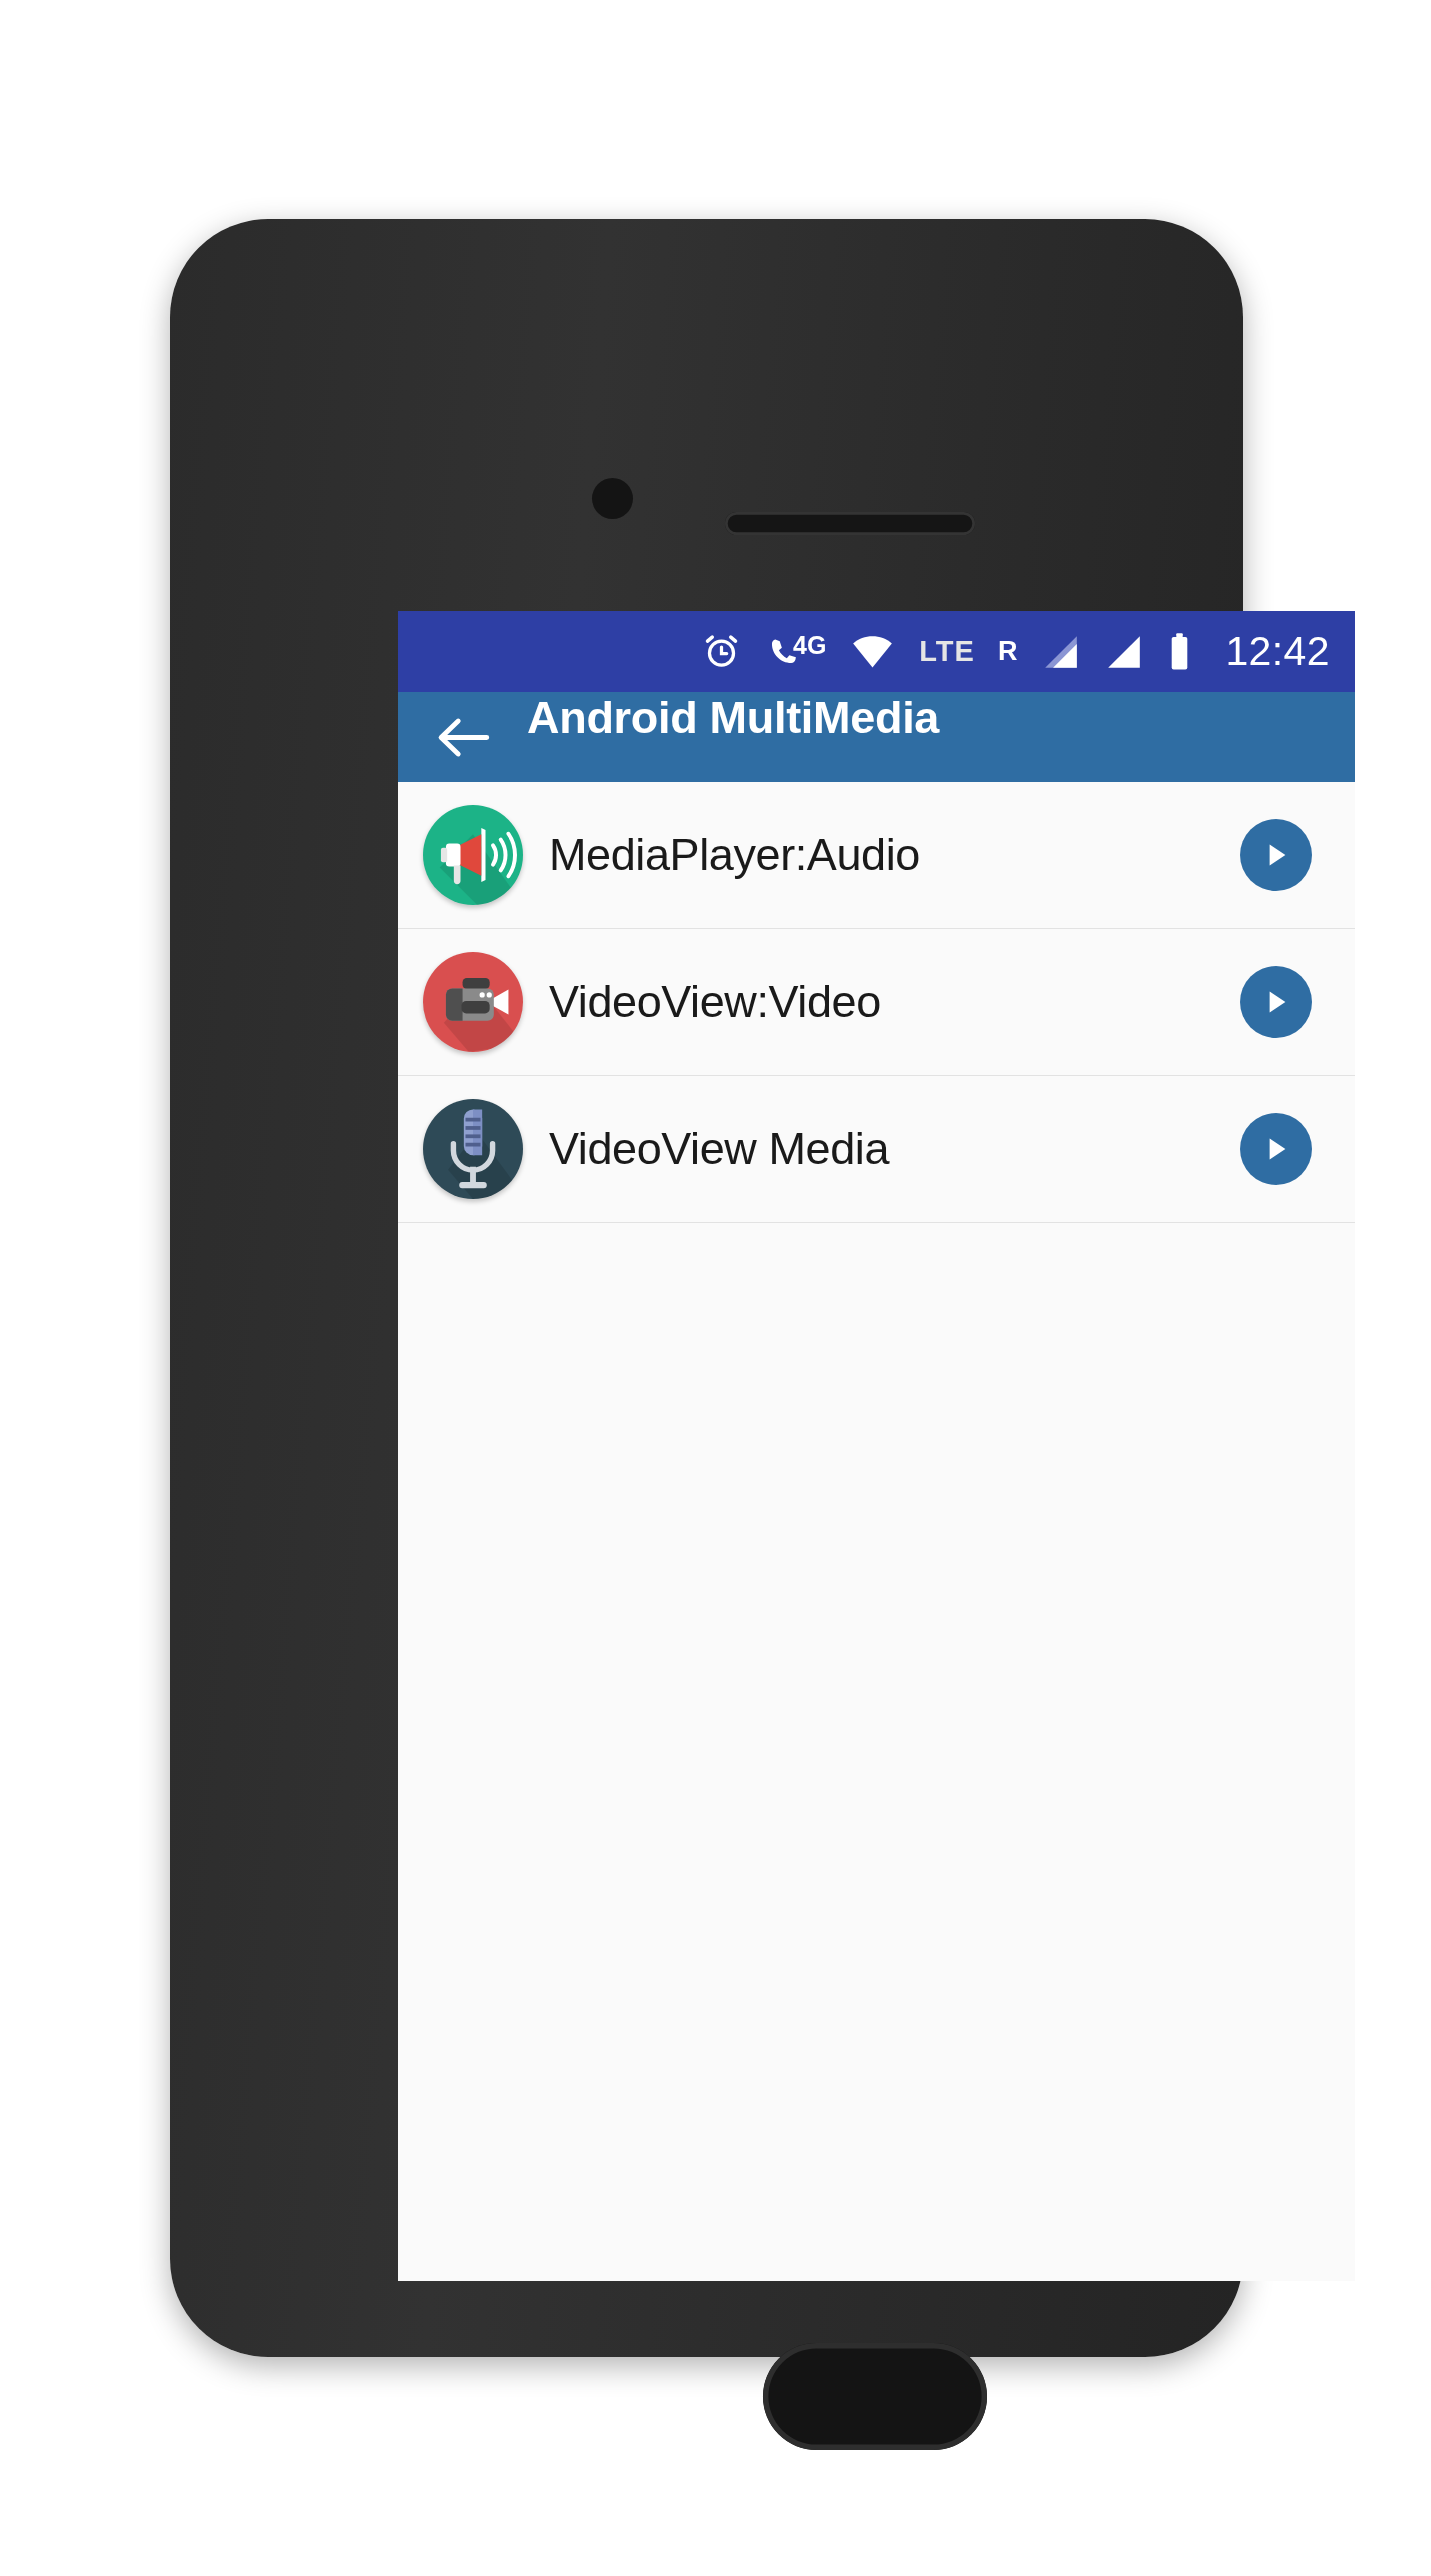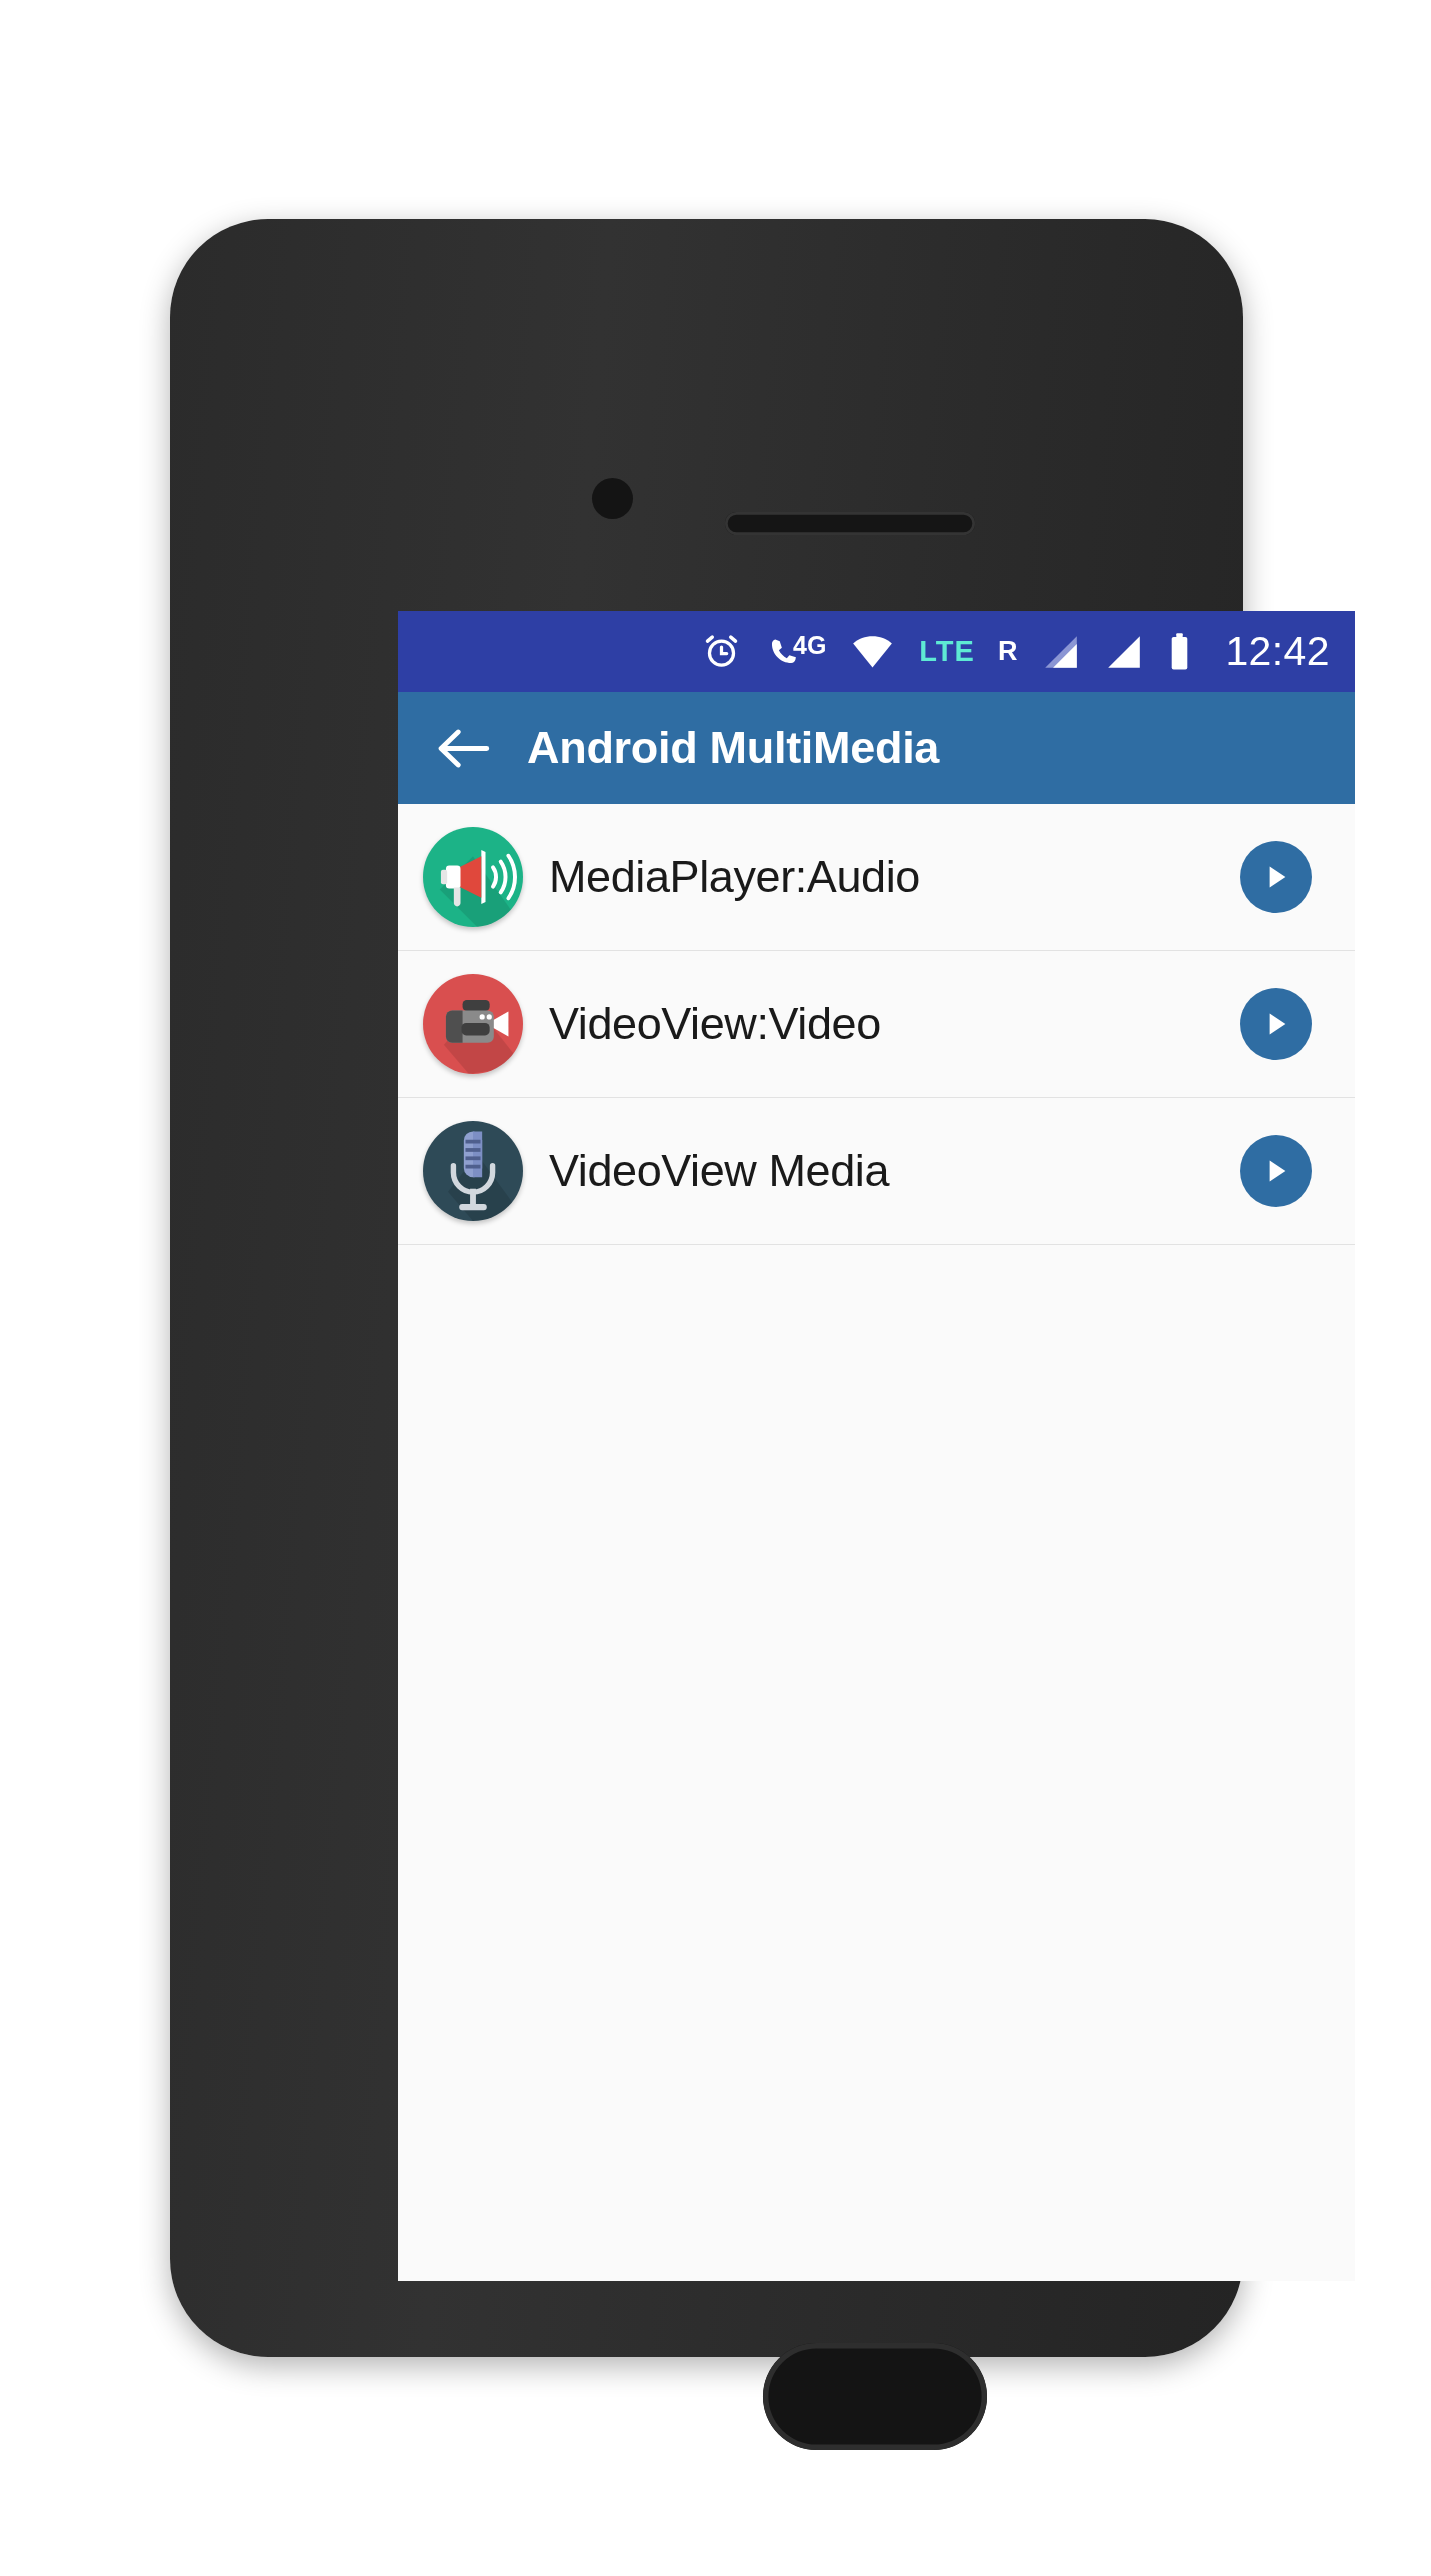--- a/index.html
+++ b/index.html
@@ -100,45 +100,44 @@
   }
   .status-icon { display: flex; align-items: center; }
   #status-time {
     color: #ffffff;
     font-size: 41px;
     font-weight: 500;
     letter-spacing: 0.4px;
     margin-left: 9px;
   }
   .lte-label {
-    color: #5eead4;
+    color: #e5e5e5;
     font-size: 29px;
     font-weight: 700;
     letter-spacing: 0.9px;
   }
   .roam-label {
     color: #ffffff;
     font-size: 27px;
     font-weight: 700;
     margin-left: -1.8px;
   }
   .g4-label {
     color: #ffffff;
     font-size: 25px;
     font-weight: 700;
     margin-left: -7.2px;
     margin-top: -12.5px;
   }
 
   
   #app-bar {
-    height: 112px;
+    height: 90px;
     background: #2f6da3;
     display: flex;
-    align-items: center;
     padding-left: 38px;
     gap: 36px;
   }
   #app-bar-title {
     color: #ffffff;
     font-size: 45px;
     font-weight: 700;
     letter-spacing: -0.3px;
   }
 

